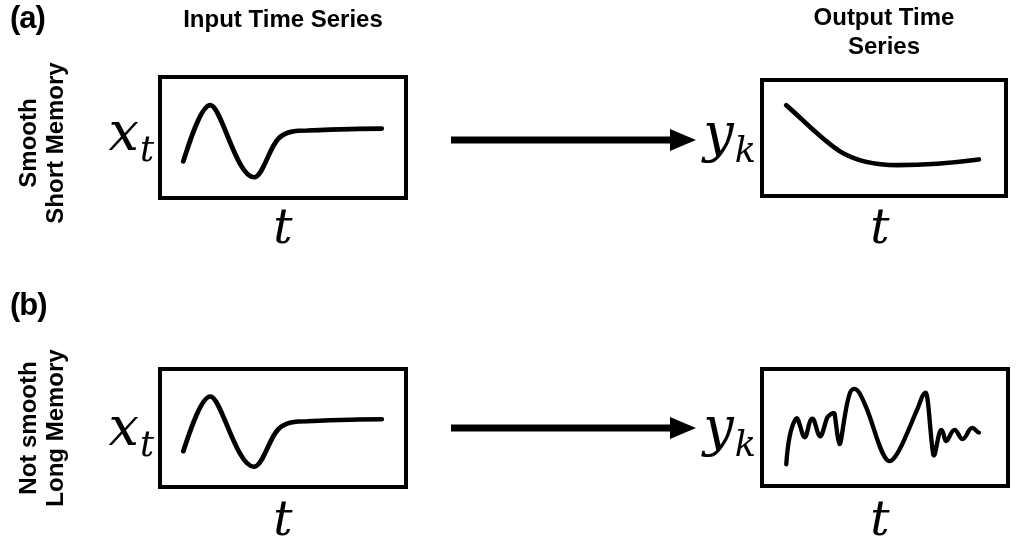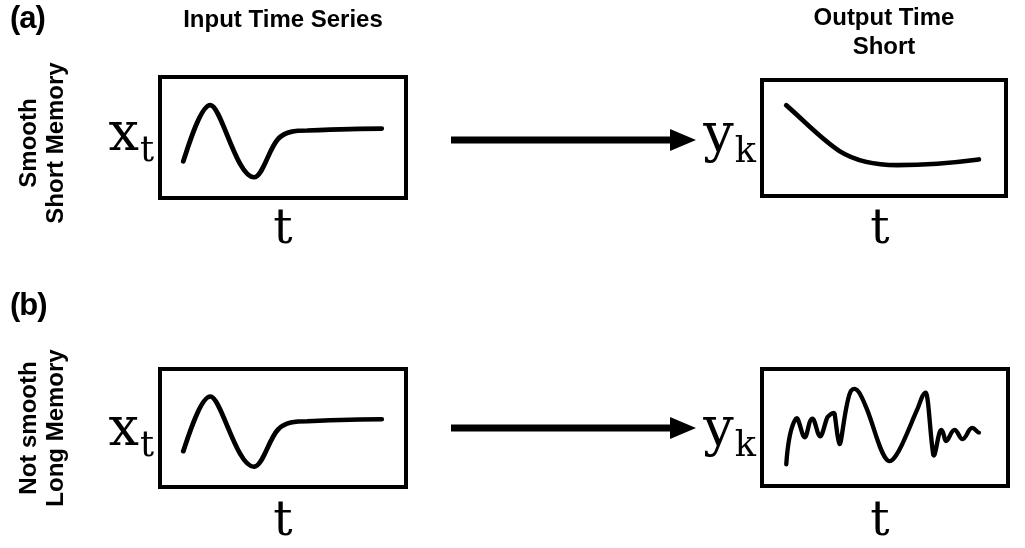--- a/index.html
+++ b/index.html
@@ -41,20 +41,21 @@
   }
   .ts-box {
     box-sizing: border-box;
     border: 4px solid #000000;
     background: #ffffff;
   }
   .ts-box svg { display: block; width: 100%; height: 100%; }
 
   .math {
     font-family: "DejaVu Serif", serif;
+    font-style: italic;
     font-weight: normal;
   }
   .sig-label {
     font-size: 54px;
     width: 62px;
     text-align: right;
     line-height: 58px;
   }
   .sig-label .subsc {
     font-size: 35px;
@@ -68,21 +69,21 @@
     line-height: 52px;
   }
   .arrow svg { display: block; }
 </style>
 </head>
 <body>
 
 <div class="canvas">
 
   <div class="abs col-header" style="left:133px; top:4px; width:300px;">Input Time Series</div>
-  <div class="abs col-header" style="left:784px; top:2px; width:200px;">Output Time Short</div>
+  <div class="abs col-header" style="left:784px; top:2px; width:200px;">Output Time Series</div>
 
   <div class="abs panel-label" style="left:10px; top:0px;">(a)</div>
 
   <div class="abs rot-label" style="left:-58px; top:115px;">
     <div>Smooth</div>
     <div>Short Memory</div>
   </div>
 
   <div class="abs math sig-label" style="left:92px; top:103px;"><span>x</span><span class="subsc">t</span></div>
 

